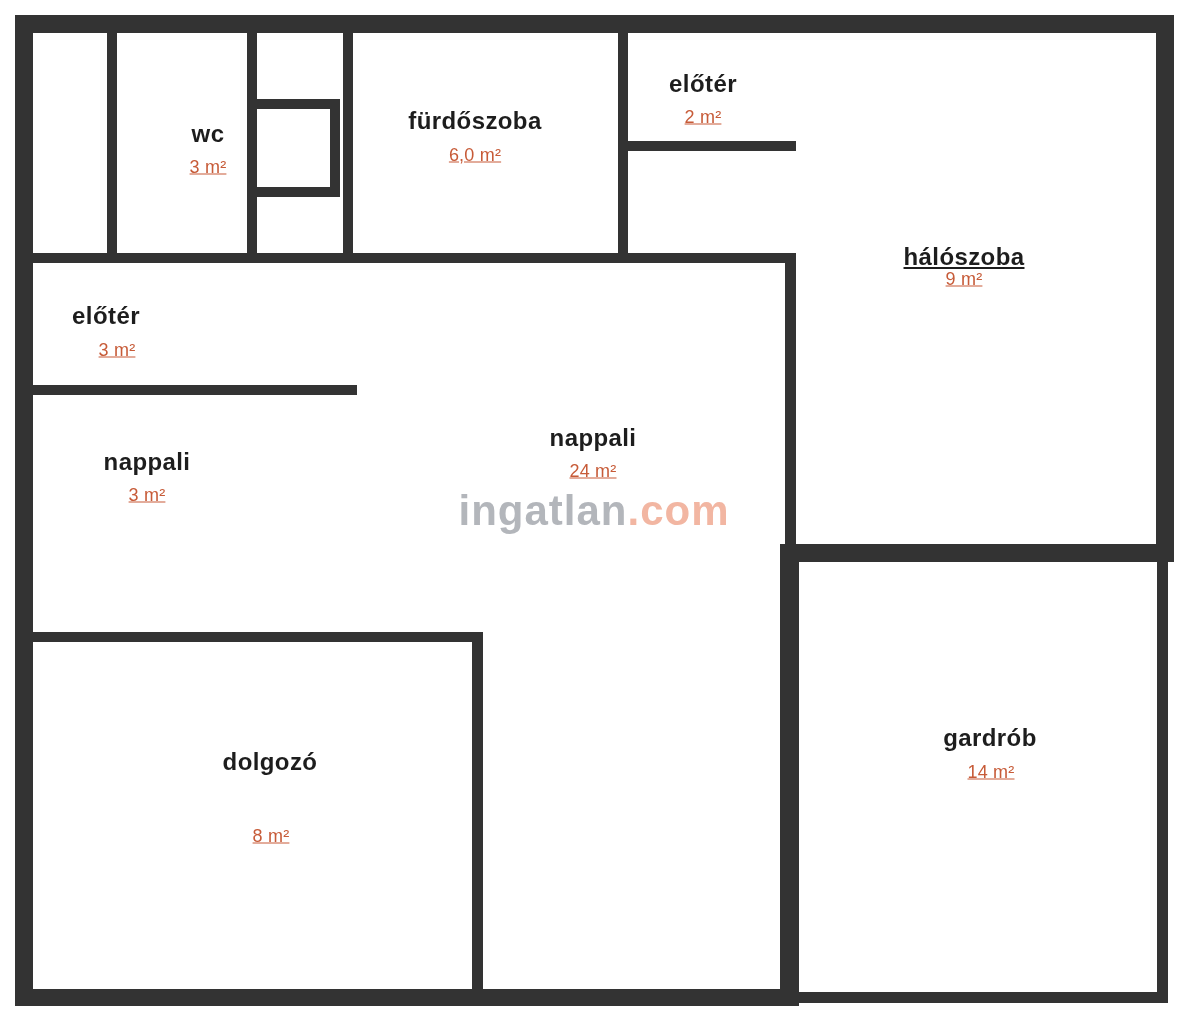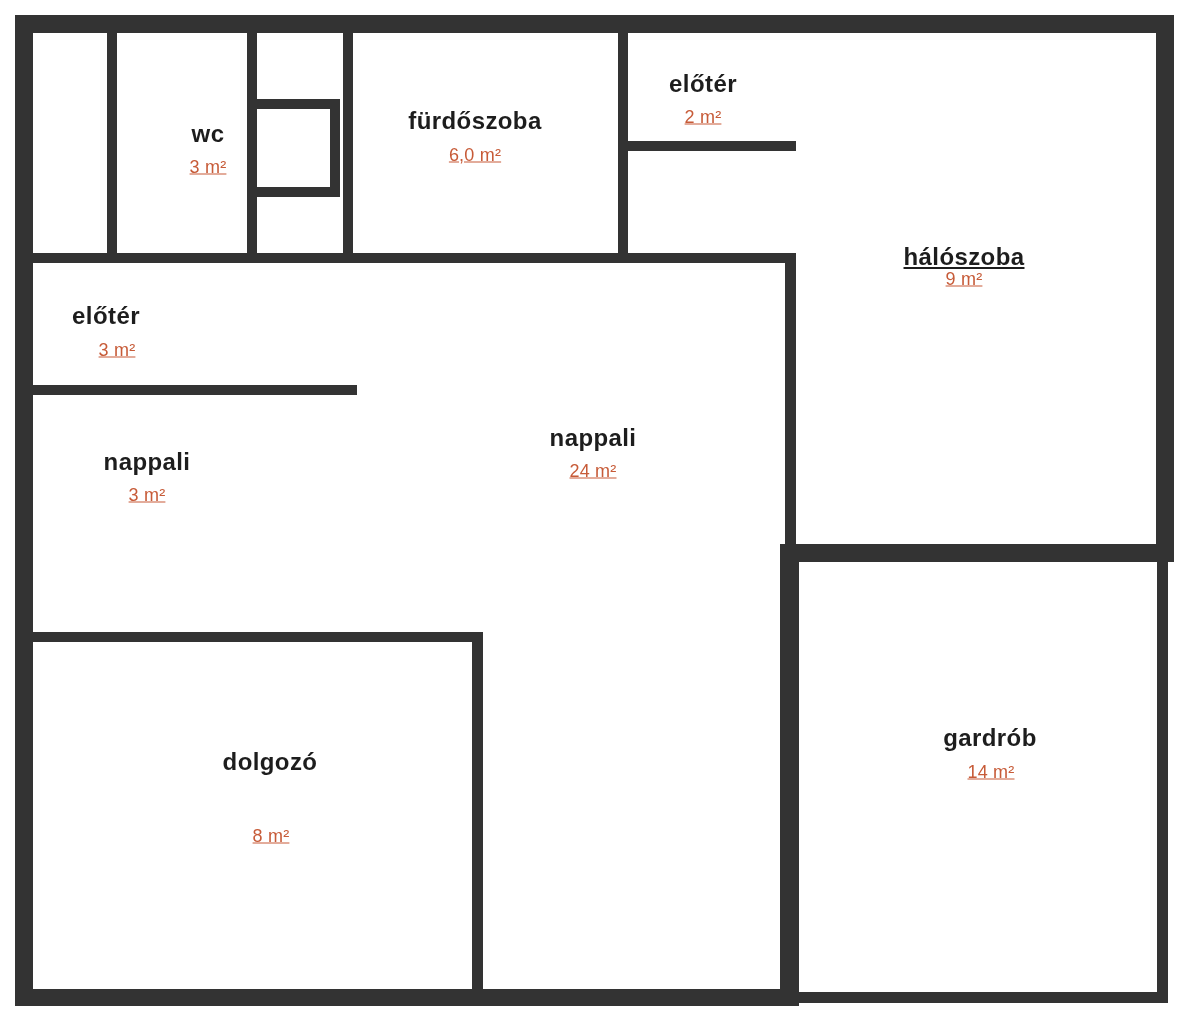--- a/index.html
+++ b/index.html
@@ -89,14 +89,17 @@
 
   <div class="room-name" style="left:593px; top:438px;">nappali</div>
   <div class="room-area" style="left:593px; top:471px;text-align:right;">24 m²</div>
 
   <div class="room-name" style="left:270px; top:762px;">dolgozó</div>
   <div class="room-area" style="left:271px; top:798px;margin-top:38px;">8 m²</div>
 
   <div class="room-name" style="left:990px; top:738px;">gardrób</div>
   <div class="room-area" style="left:991px; top:772px;">14 m²</div>
 
+  <div class="watermark" style="left:594px; top:511px;">
+    <span>ingatlan</span><span class="wm-com">.com</span>
+  </div>
 
 </div>
 
 </body></html>

